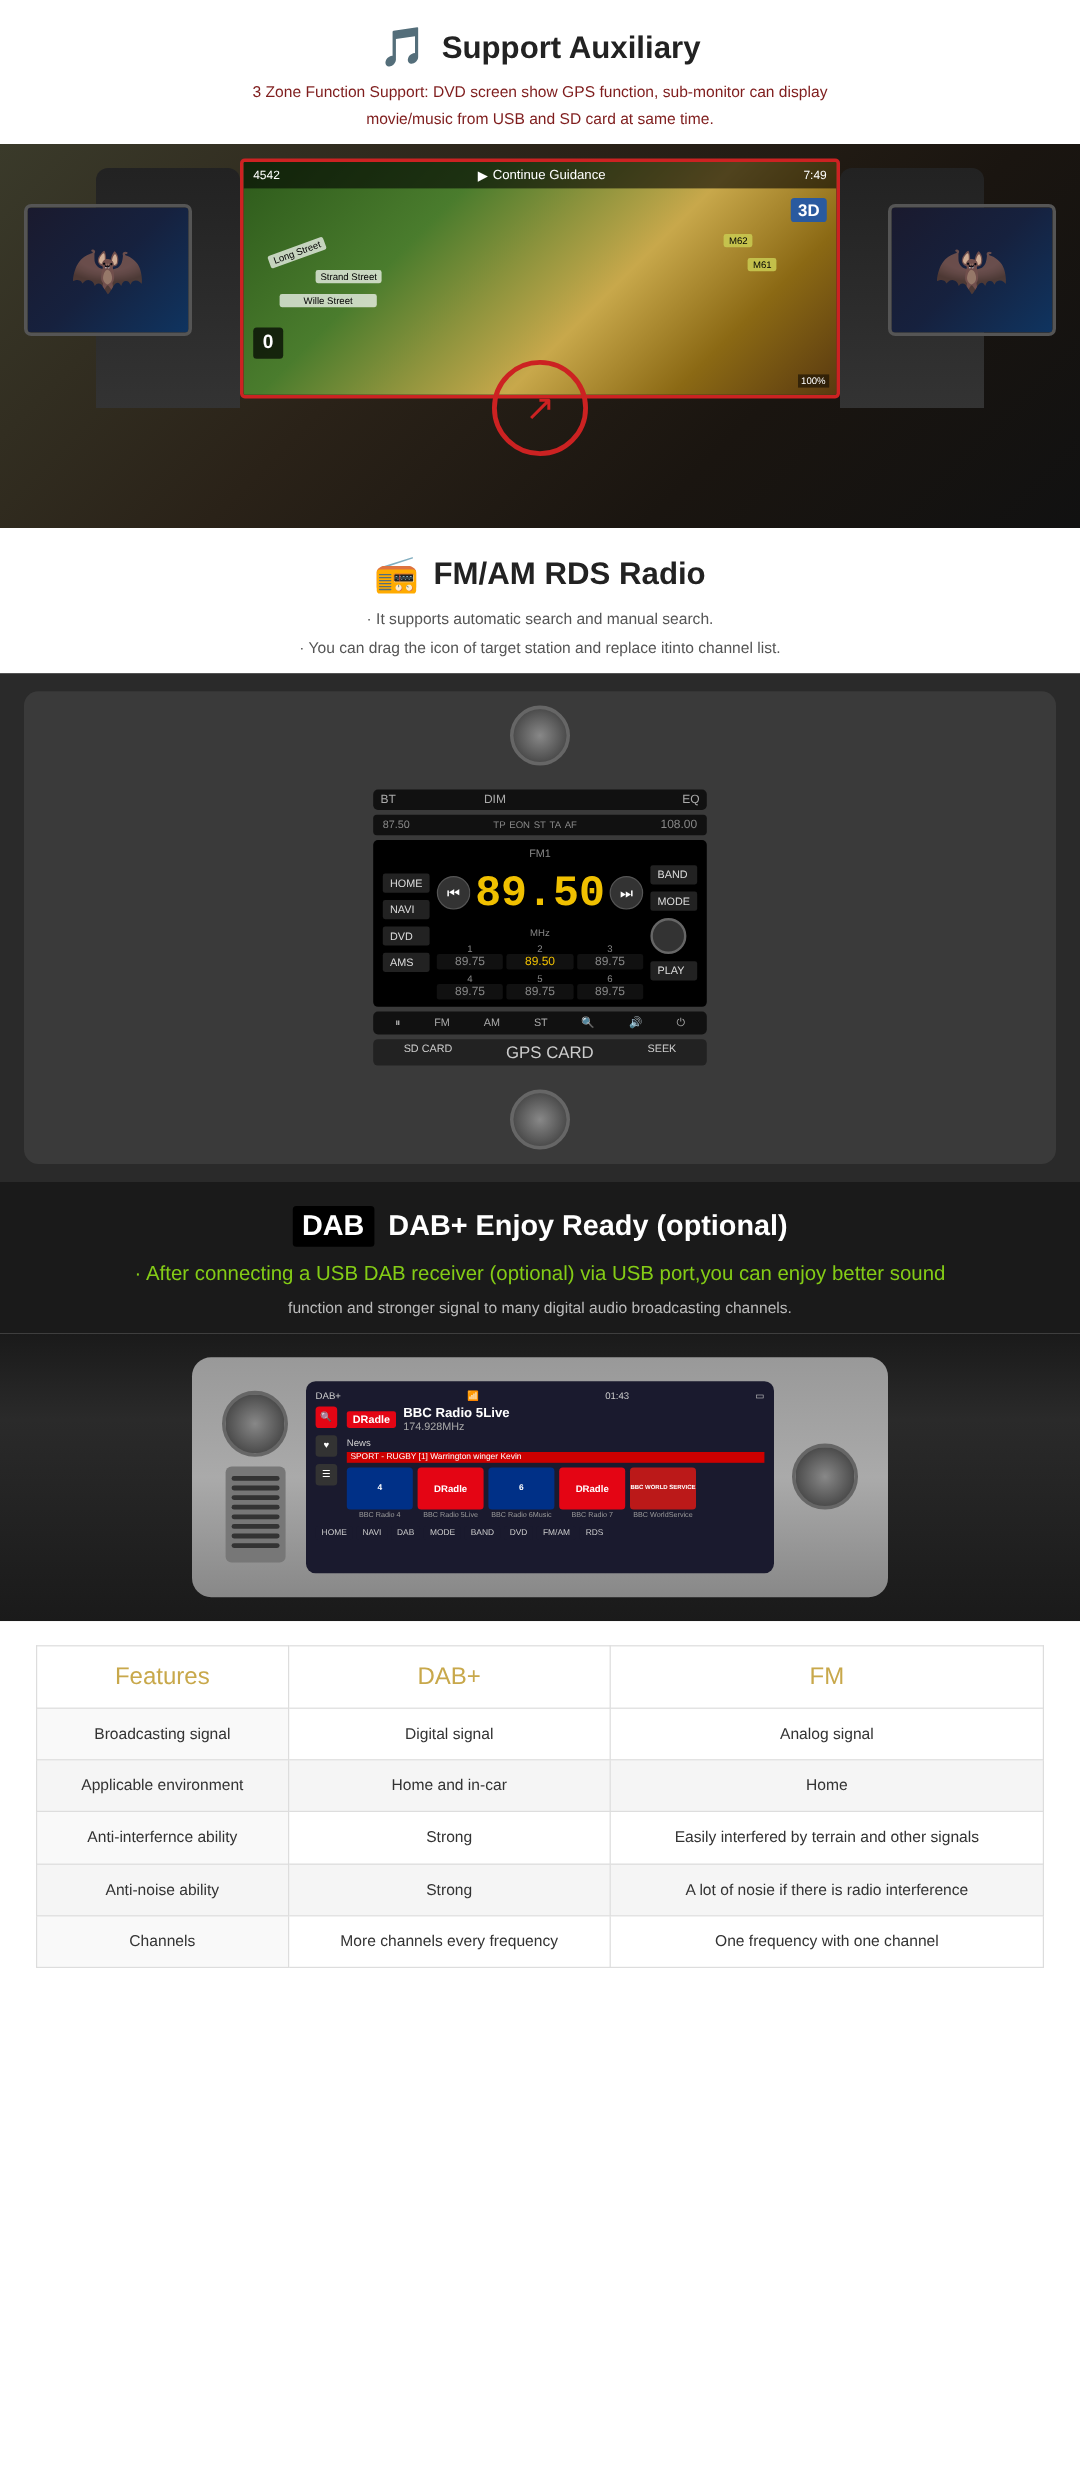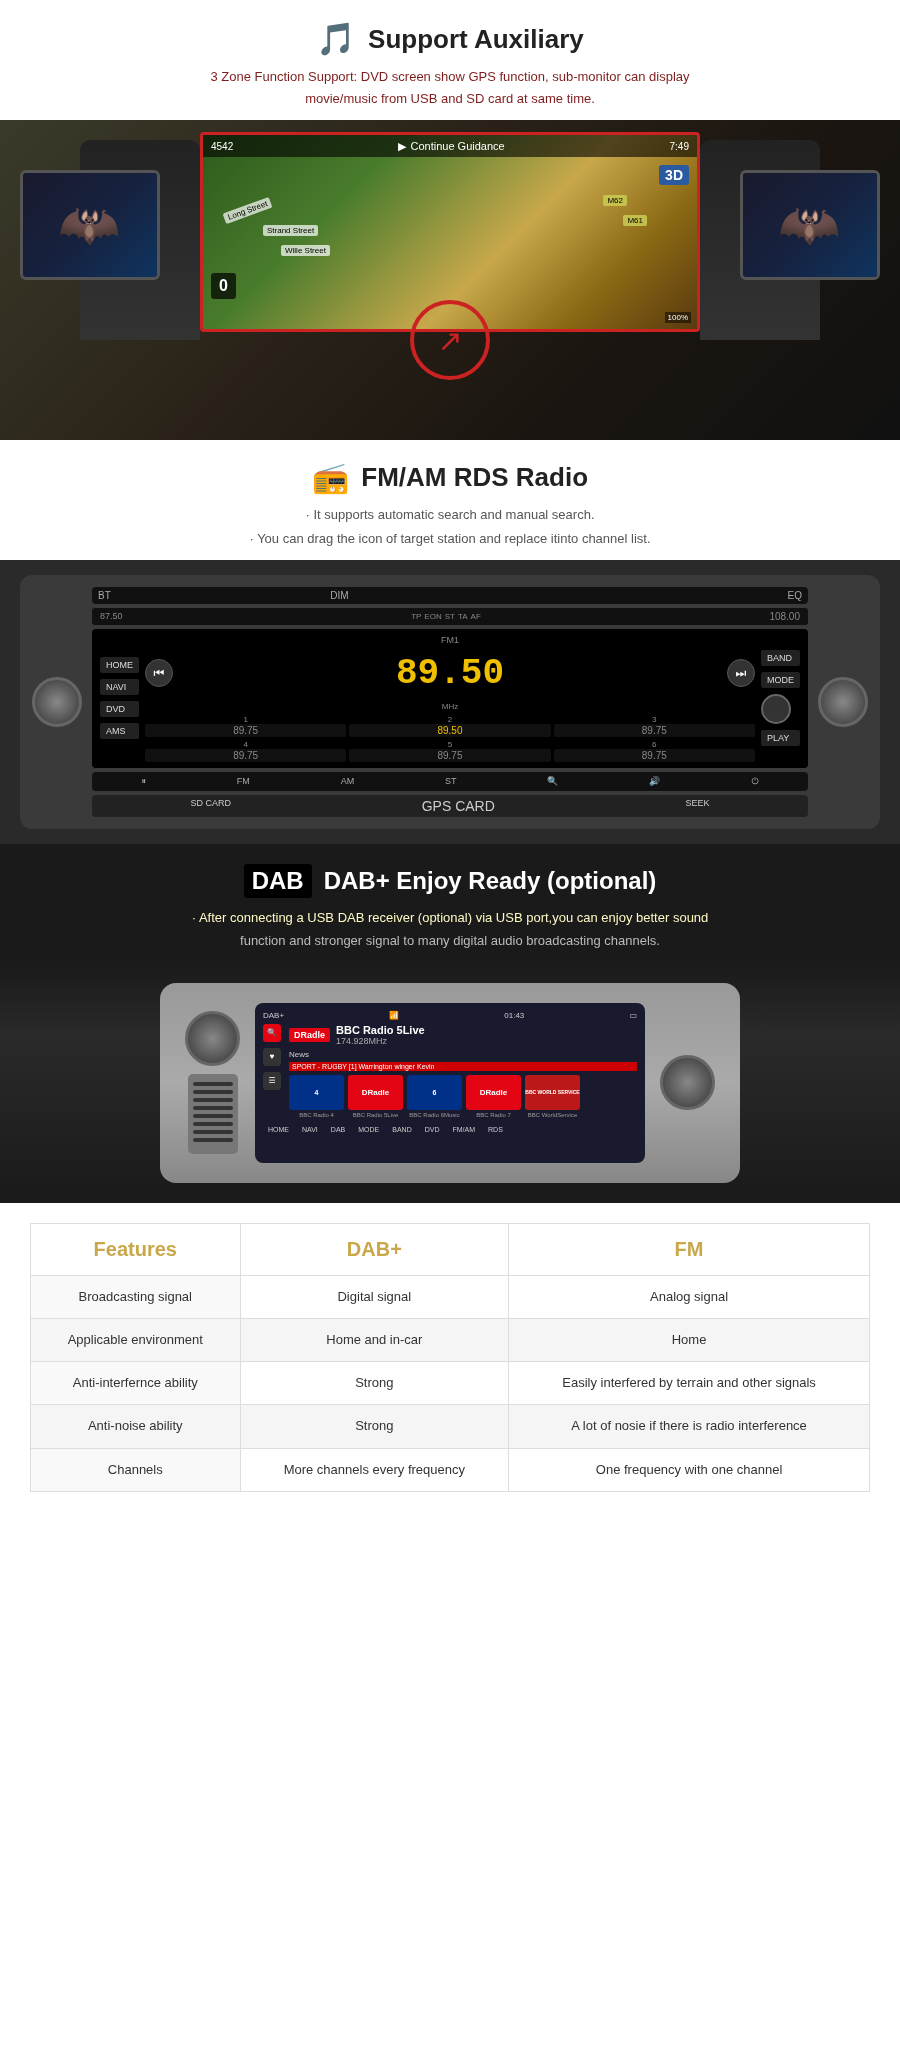--- a/index.html
+++ b/index.html
@@ -225,23 +225,24 @@
       cursor: pointer;
     }
 
     
     .radio-outer {
       background: #3a3a3a;
       border-radius: 12px;
       padding: 12px;
       display: flex;
       align-items: center;
-      gap: 10px;
+      gap: 20px;
       width: 100%;
       max-width: 860px;
+      flex-direction: column;
     }
     .radio-outer-knob {
       width: 50px;
       height: 50px;
       background: radial-gradient(circle, #888 0%, #555 60%, #333 100%);
       border-radius: 50%;
       border: 3px solid #666;
     }
 
     
@@ -355,21 +356,21 @@
       padding: 20px 30px 30px;
     }
     .compare-table {
       width: 100%;
       border-collapse: collapse;
     }
     .compare-table th {
       padding: 14px 10px;
       text-align: center;
       font-size: 20px;
-      font-weight: bold;
+      font-weight: normal;
     }
     .th-features { color: #c8a84b; }
     .th-dab { color: #c8a84b; }
     .th-fm { color: #c8a84b; }
     .compare-table td {
       padding: 12px 14px;
       text-align: center;
       font-size: 13px;
       border: 1px solid #ddd;
       color: #333;
@@ -438,21 +439,21 @@
           <span>Continue Guidance</span>
         </div>
         <span>7:49</span>
       </div>
       <div class="gps-3d-badge">3D</div>
       <div class="gps-speed">0</div>
 
       <div style="position:absolute; top:30px; left:10px; right:40px; bottom:30px; overflow:hidden;">
         <div style="position:absolute; top:40px; left:10px; background:rgba(255,255,255,0.7); padding:1px 4px; font-size:8px; border-radius:2px; transform:rotate(-20deg);">Long Street</div>
         <div style="position:absolute; top:60px; left:50px; background:rgba(255,255,255,0.7); padding:1px 4px; font-size:8px; border-radius:2px;">Strand Street</div>
-        <div style="position:absolute; top:80px; left:20px; background:rgba(255,255,255,0.7); padding:1px 4px; font-size:8px; border-radius:2px;margin-left:48px;">Wille Street</div>
+        <div style="position:absolute; top:80px; left:20px; background:rgba(255,255,255,0.7); padding:1px 20px; font-size:8px; border-radius:2px;">Wille Street</div>
         <div style="position:absolute; top:50px; right:10px; background:rgba(200,200,80,0.9); padding:1px 4px; font-size:8px; border-radius:2px;">M61</div>
         <div style="position:absolute; top:30px; right:30px; background:rgba(200,200,80,0.9); padding:1px 4px; font-size:8px; border-radius:2px;">M62</div>
       </div>
       <div style="position:absolute; bottom:6px; right:6px; font-size:8px; color:#fff; background:rgba(0,0,0,0.5); padding:1px 3px;">100%</div>
     </div>
   </div>
 
   <div class="red-circle">
     ↗
   </div>
@@ -578,21 +579,21 @@
     <div class="radio-outer-knob"></div>
   </div>
 </div>
 
 <div class="section-dab">
   <div class="icon-area">
     <span class="dab-logo">DAB</span>
     <span style="font-size:24px; font-weight:bold; color:#fff;">DAB+ Enjoy Ready (optional)</span>
   </div>
   <div class="desc">
-    <div style="color:#fef9c3; font-size:13px;">· After connecting a USB DAB receiver (optional) via USB port,you can enjoy better sound</div>
+    <div style="color:#84cc16; font-size:17px;">· After connecting a USB DAB receiver (optional) via USB port,you can enjoy better sound</div>
     <div style="color:#bbb; font-size:13px;">function and stronger signal to many digital audio broadcasting channels.</div>
   </div>
 </div>
 
 <div class="dab-car-section">
   <div style="width:580px; background:linear-gradient(180deg, #999 0%, #aaa 50%, #888 100%); border-radius:16px; padding:20px 25px; display:flex; align-items:center; gap:15px;">
 
     <div style="display:flex; flex-direction:column; align-items:center; gap:8px;">
       <div style="width:55px; height:55px; background:radial-gradient(circle, #888 0%, #555 60%, #333 100%); border-radius:50%; border:3px solid #666; cursor:pointer;"></div>
       <div style="width:50px; height:80px; background:#777; border-radius:5px; display:flex; flex-direction:column; gap:4px; padding:8px 5px;">

